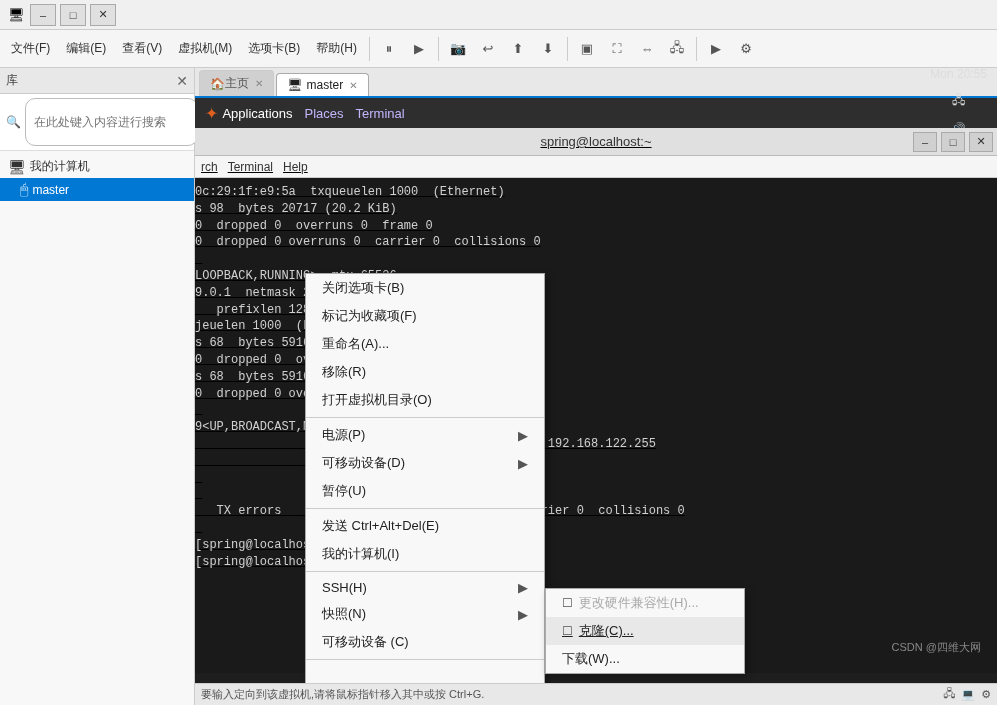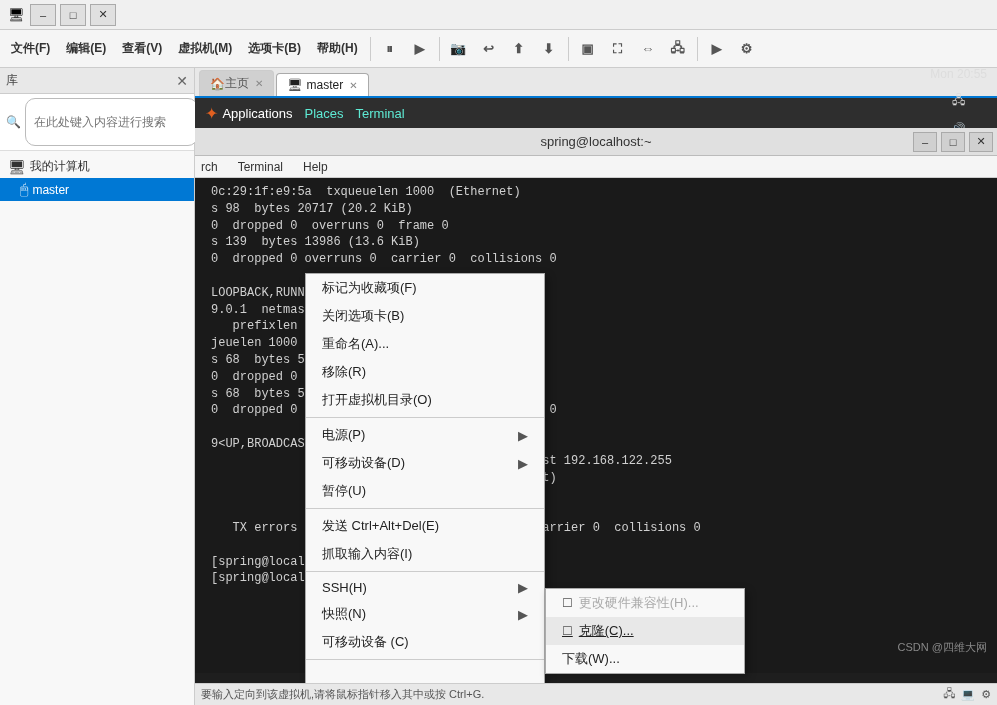--- a/index.html
+++ b/index.html
@@ -15,21 +15,21 @@
     .title-bar-controls { display: flex; gap: 4px; }
     .title-bar-btn {
       width: 26px; height: 22px; background: #e0e0e0; border: 1px solid #aaa;
       display: flex; align-items: center; justify-content: center; cursor: pointer;
       font-size: 11px; color: #333;
     }
 
     
     .toolbar {
       height: 38px; background: #f5f5f5; border-bottom: 1px solid #ccc;
-      display: flex; align-items: center; padding: 0 4px; gap: 2px; font-weight: bold;
+      display: flex; align-items: center; padding: 0 4px; gap: 2px;
     }
     .toolbar-item {
       padding: 3px 6px; font-size: 12px; color: #333; cursor: pointer;
       border: 1px solid transparent; border-radius: 2px;
     }
     .toolbar-sep { width: 1px; height: 24px; background: #ccc; margin: 0 3px; }
     .toolbar-icon-btn {
       width: 28px; height: 28px; display: flex; align-items: center; justify-content: center;
       border: 1px solid transparent; border-radius: 2px; cursor: pointer; color: #555;
     }
@@ -83,46 +83,46 @@
     .tab-close { margin-left: 6px; font-size: 10px; color: #888; cursor: pointer; }
 
     
     .gnome-bar {
       height: 30px; background: #2e2e2e; display: flex; align-items: center;
       padding: 0 10px; justify-content: space-between;
     }
     .gnome-left { display: flex; align-items: center; gap: 12px; }
     .gnome-apps { color: white; font-size: 13px; cursor: pointer; display: flex; align-items: center; gap: 4px; }
     .gnome-apps-icon { color: #e06020; font-size: 16px; }
-    .gnome-menu-item { color: #5eead4; font-size: 13px; cursor: pointer; }
+    .gnome-menu-item { color: #c4b5fd; font-size: 13px; cursor: pointer; }
     .gnome-right { display: flex; align-items: center; gap: 10px; color: #ddd; font-size: 12px; flex-direction: column; }
 
     
-    .terminal-container { flex: 1; position: relative; background: #1e1e1e; overflow: hidden; }
+    .terminal-container { flex: 1; position: relative; background: #1e1e1e; overflow: hidden; text-decoration: underline; }
     .terminal-title-bar {
       height: 28px; background: #e0e0e0; display: flex; align-items: center;
       justify-content: center; border-bottom: 1px solid #bbb; position: relative;
     }
     .terminal-title { font-size: 13px; color: #333; }
     .terminal-controls {
       position: absolute; right: 4px; display: flex; gap: 4px;
     }
     .terminal-ctrl-btn {
       width: 24px; height: 20px; background: #d0d0d0; border: 1px solid #aaa;
       display: flex; align-items: center; justify-content: center; cursor: pointer;
       font-size: 11px; color: #333;
     }
     .terminal-content {
       background: #1a1a1a; color: #d0d0d0; font-family: 'Courier New', monospace;
-      font-size: 12px; padding: 6px 16px; height: calc(100% - 60px); overflow-y: auto;
+      font-size: 12px; padding: 6px 0; height: calc(100% - 60px); overflow-y: auto;
       line-height: 1.4;
     }
     .terminal-menubar {
       height: 22px; background: #f5f5f5; display: flex; align-items: center;
-      border-bottom: 1px solid #ccc; padding: 0 6px; gap: 20px;
+      border-bottom: 1px solid #ccc; padding: 0 6px; gap: 10px;
     }
     .terminal-menu-item { font-size: 12px; color: #333; cursor: pointer; }
 
     
     .context-menu {
       position: absolute; left: 110px; top: 145px; width: 240px;
       background: #f8f8f8; border: 1px solid #aaa; box-shadow: 3px 3px 8px rgba(0,0,0,0.3);
       z-index: 100; font-size: 13px;
     }
     .ctx-item {
@@ -151,21 +151,21 @@
     
     .status-bar {
       height: 22px; background: #e8e8e8; border-top: 1px solid #ccc;
       display: flex; align-items: center; padding: 0 6px; font-size: 11px; color: #555;
       justify-content: space-between;
       gap: 37px;
     }
 
     
     .watermark {
-      position: absolute; bottom: 28px; right: 10px;
+      position: absolute; bottom: 28px; right: 16px;
       font-size: 11px; color: #888; z-index: 50;
     }
   </style>
 </head>
 <body>
 
 <div class="title-bar">
   <span class="title-bar-icon">🖥</span>
   <div class="title-bar-controls">
     <div class="title-bar-btn">–</div>
@@ -267,21 +267,20 @@
       </div>
       <div class="terminal-menubar">
         <span class="terminal-menu-item">rch</span>
         <span class="terminal-menu-item">Terminal</span>
         <span class="terminal-menu-item">Help</span>
       </div>
       <div class="terminal-content">
         <div>0c:29:1f:e9:5a&nbsp; txqueuelen 1000&nbsp; (Ethernet)</div>
         <div>s 98&nbsp; bytes 20717 (20.2 KiB)</div>
         <div>0&nbsp; dropped 0&nbsp; overruns 0&nbsp; frame 0</div>
-        <div>s 139&nbsp; bytes 13986 (13.6 KiB)</div>
         <div>0&nbsp; dropped 0 overruns 0&nbsp; carrier 0&nbsp; collisions 0</div>
         <div>&nbsp;</div>
         <div>LOOPBACK,RUNNING&gt;&nbsp; mtu 65536</div>
         <div>9.0.1&nbsp; netmask 255.0.0.0</div>
         <div>&nbsp;&nbsp; prefixlen 128&nbsp; scopeid 0x10&lt;host&gt;</div>
         <div>jeuelen 1000&nbsp; (Local Loopback)</div>
         <div>s 68&nbsp; bytes 5916 (5.7 KiB)</div>
         <div>0&nbsp; dropped 0&nbsp; overruns 0&nbsp; frame 0</div>
         <div>s 68&nbsp; bytes 5916 (5.7 KiB)</div>
         <div>0&nbsp; dropped 0 overruns 0&nbsp; carrier 0&nbsp; collisions 0</div>
@@ -292,26 +291,26 @@
         <div>&nbsp;</div>
         <div>&nbsp;</div>
         <div>&nbsp;&nbsp;&nbsp;TX errors&nbsp;&nbsp;&nbsp;&nbsp;&nbsp;&nbsp;&nbsp;&nbsp;&nbsp;&nbsp;&nbsp;&nbsp;&nbsp;&nbsp;&nbsp;&nbsp;&nbsp;&nbsp;&nbsp;&nbsp;&nbsp;&nbsp;&nbsp;&nbsp;&nbsp;&nbsp;&nbsp;&nbsp;&nbsp;&nbsp;0&nbsp; carrier 0&nbsp; collisions 0</div>
         <div>&nbsp;</div>
         <div>[spring@localhost</div>
         <div>[spring@localhost</div>
       </div>
 
       <div class="context-menu">
         <div class="ctx-item">
+            <span>关闭选项卡(B)</span>
+          </div>
+        <div class="ctx-item">
             <span>标记为收藏项(F)</span>
           </div>
         <div class="ctx-item">
-            <span>关闭选项卡(B)</span>
-          </div>
-        <div class="ctx-item">
             <span>重命名(A)...</span>
           </div>
         <div class="ctx-item">
             <span>移除(R)</span>
           </div>
         <div class="ctx-item">
             <span>打开虚拟机目录(O)</span>
           </div>
         <div class="ctx-sep"></div>
         <div class="ctx-item">
@@ -323,21 +322,21 @@
           <span class="ctx-arrow">▶</span>
         </div>
         <div class="ctx-item">
             <span>暂停(U)</span>
           </div>
         <div class="ctx-sep"></div>
         <div class="ctx-item">
             <span>发送 Ctrl+Alt+Del(E)</span>
           </div>
         <div class="ctx-item">
-            <span>抓取输入内容(I)</span>
+            <span>我的计算机(I)</span>
           </div>
         <div class="ctx-sep"></div>
         <div class="ctx-item">
           <span>SSH(H)</span>
           <span class="ctx-arrow">▶</span>
         </div>
         <div class="ctx-item">
           <span>快照(N)</span>
           <span class="ctx-arrow">▶</span>
         </div>

